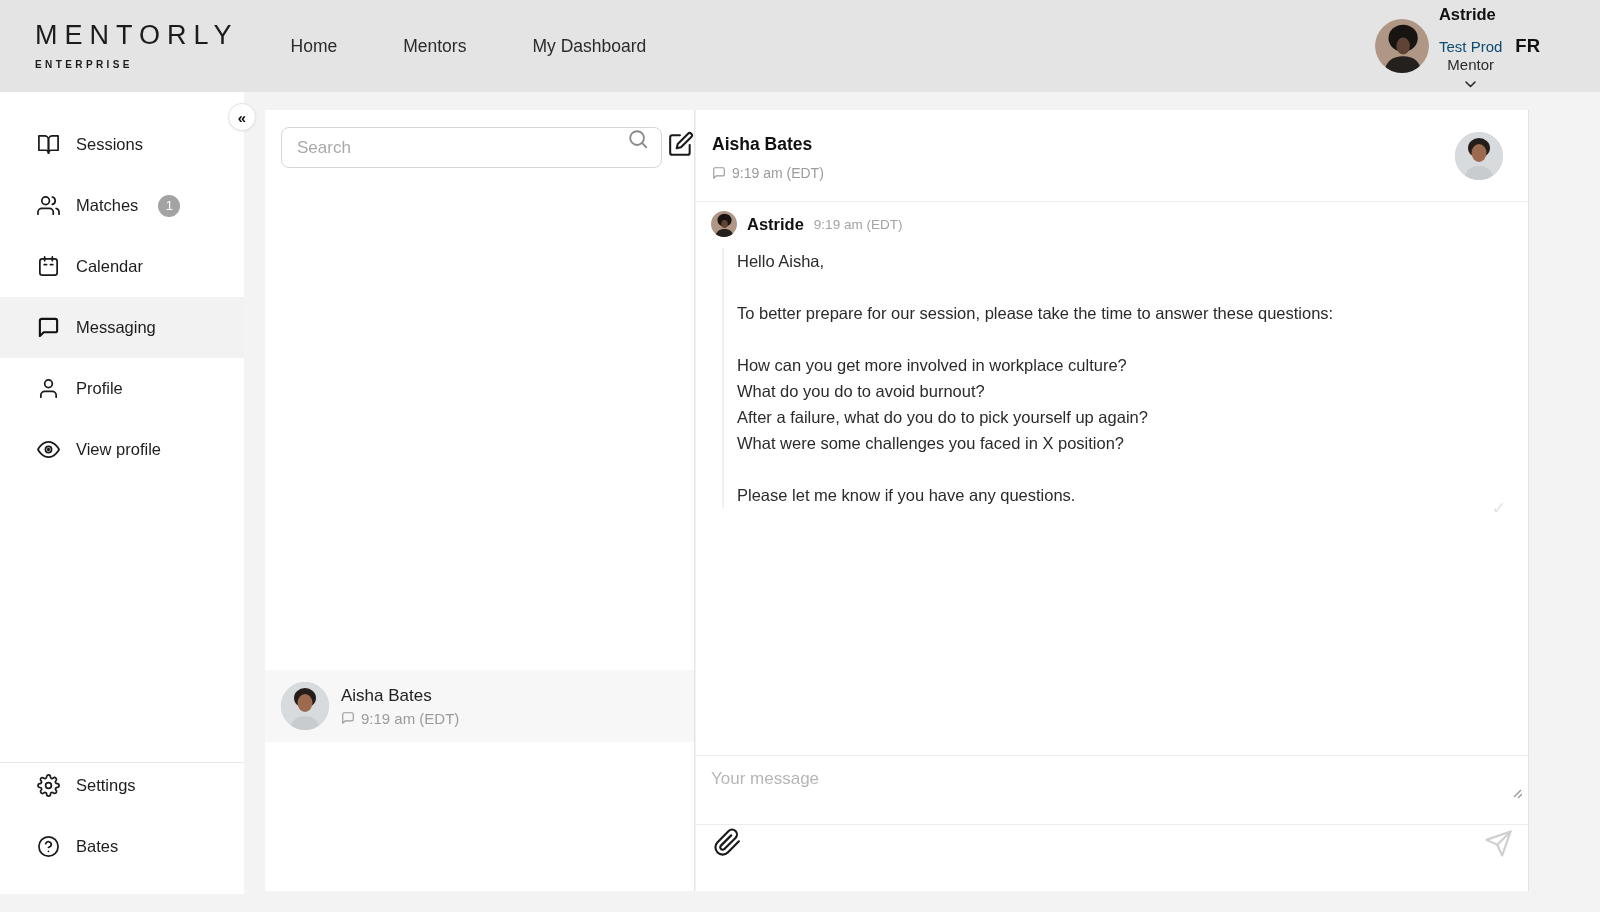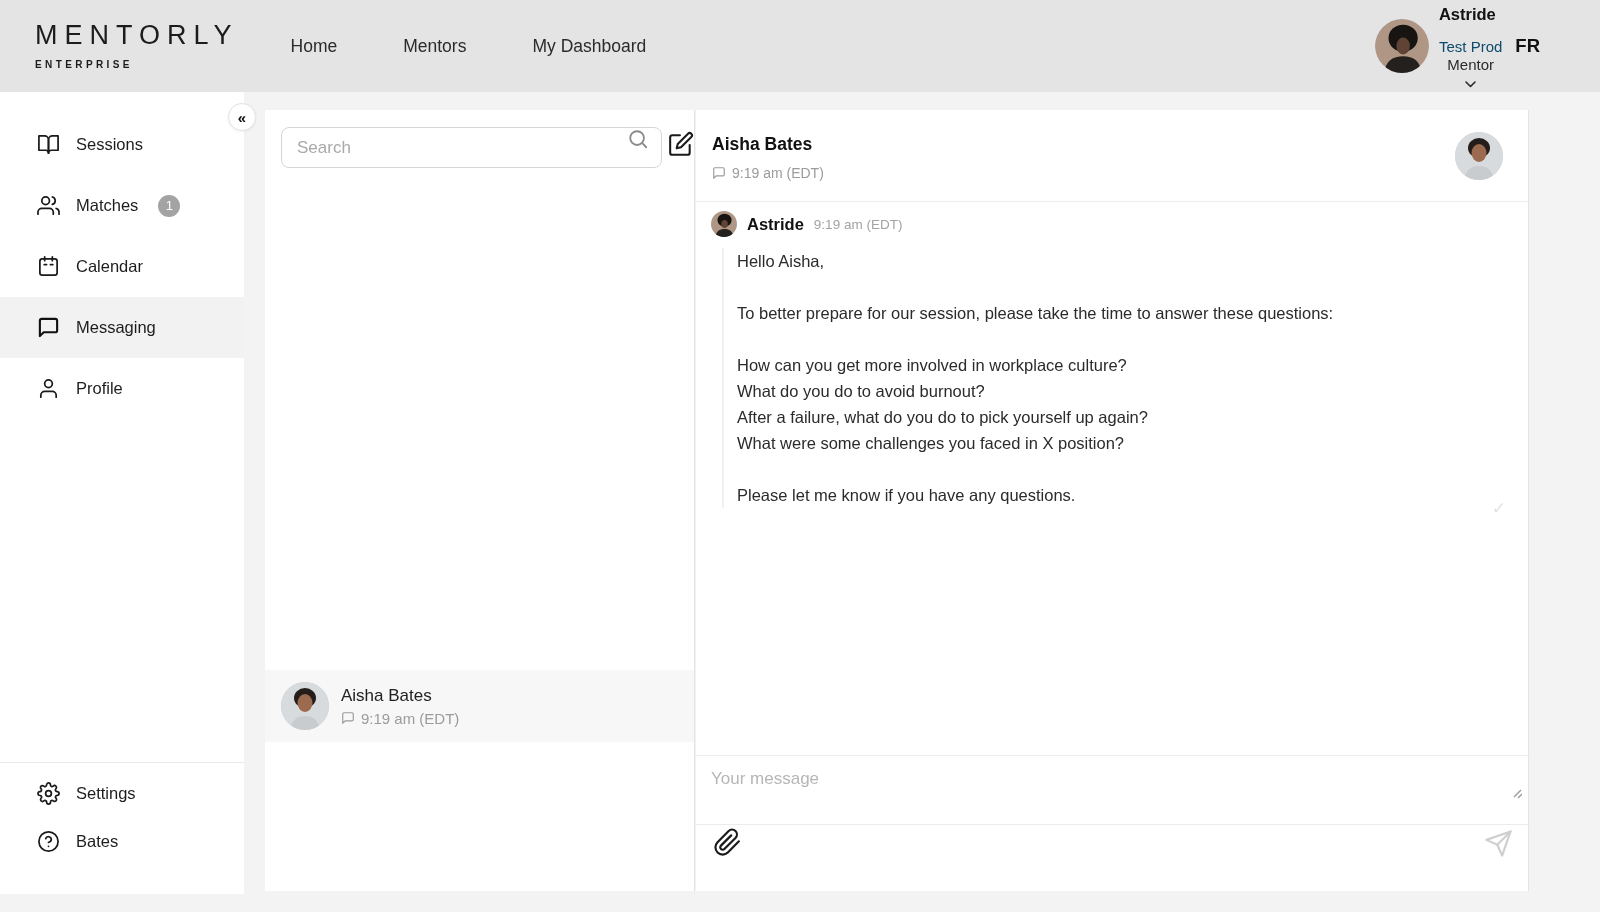--- a/index.html
+++ b/index.html
@@ -44,22 +44,22 @@
     padding-left:37px; gap:16px; font-size:16.5px; color:#1d1d1d; cursor:pointer;
   }
   .side-item svg { width:23px; height:23px; flex:none; }
   .side-item.active { background:#f2f2f2; font-weight:400; }
   .badge {
     width:22px; height:22px; border-radius:50%; background:#a3a3a3; color:#fff;
     font-size:13px; display:flex; align-items:center; justify-content:center; margin-left:4px;
   }
   .sidebar-footer {
     position:absolute; left:0; top:670px; width:244px;
-    border-top:1px solid #e8e8e8; padding-top:8px;
-    display:flex; flex-direction:column; gap:4px;
+    border-top:1px solid #e8e8e8; 
+    display:flex; flex-direction:column; gap:17px;
   }
   .sidebar-footer .side-item { height:44px; }
   .collapse-btn {
     position:absolute; left:228px; top:103px; width:28px; height:28px;
     background:#fff; border:1px solid #e3e3e3; border-radius:50%;
     display:flex; align-items:center; justify-content:center;
     font-size:15px; font-weight:700; color:#111; cursor:pointer; z-index:5;
     box-shadow:0 1px 3px rgba(0,0,0,0.06);
   }
 
@@ -206,20 +206,28 @@
       </div>
 
       <div class="side-item">
         <svg viewBox="0 0 24 24" fill="none" stroke="#1a1a1a" stroke-width="1.8" stroke-linecap="round" stroke-linejoin="round">
           <path d="M20 21v-2a4 4 0 0 0-4-4H8a4 4 0 0 0-4 4v2"></path>
           <circle cx="12" cy="7" r="4"></circle>
         </svg>
         <span>Profile</span>
       </div>
 
+      <div class="side-item">
+        <svg viewBox="0 0 24 24" fill="none" stroke="#1a1a1a" stroke-width="1.8" stroke-linecap="round" stroke-linejoin="round">
+          <path d="M1 12s4-8 11-8 11 8 11 8-4 8-11 8-11-8-11-8z"></path>
+          <circle cx="12" cy="12" r="3.2"></circle>
+          <circle cx="12" cy="12" r="0.8" fill="#1a1a1a"></circle>
+        </svg>
+        <span>View profile</span>
+      </div>
     </div>
 
     <div class="sidebar-footer">
       <div class="side-item">
         <svg viewBox="0 0 24 24" fill="none" stroke="#1a1a1a" stroke-width="1.8" stroke-linecap="round" stroke-linejoin="round">
           <circle cx="12" cy="12" r="3"></circle>
           <path d="M19.4 15a1.65 1.65 0 0 0 .33 1.82l.06.06a2 2 0 0 1 0 2.83 2 2 0 0 1-2.83 0l-.06-.06a1.65 1.65 0 0 0-1.82-.33 1.65 1.65 0 0 0-1 1.51V21a2 2 0 0 1-2 2 2 2 0 0 1-2-2v-.09A1.65 1.65 0 0 0 9 19.4a1.65 1.65 0 0 0-1.82.33l-.06.06a2 2 0 0 1-2.83 0 2 2 0 0 1 0-2.83l.06-.06a1.65 1.65 0 0 0 .33-1.82 1.65 1.65 0 0 0-1.51-1H3a2 2 0 0 1-2-2 2 2 0 0 1 2-2h.09A1.65 1.65 0 0 0 4.6 9a1.65 1.65 0 0 0-.33-1.82l-.06-.06a2 2 0 0 1 0-2.83 2 2 0 0 1 2.83 0l.06.06a1.65 1.65 0 0 0 1.82.33H9a1.65 1.65 0 0 0 1-1.51V3a2 2 0 0 1 2-2 2 2 0 0 1 2 2v.09a1.65 1.65 0 0 0 1 1.51 1.65 1.65 0 0 0 1.82-.33l.06-.06a2 2 0 0 1 2.83 0 2 2 0 0 1 0 2.83l-.06.06a1.65 1.65 0 0 0-.33 1.82V9a1.65 1.65 0 0 0 1.51 1H21a2 2 0 0 1 2 2 2 2 0 0 1-2 2h-.09a1.65 1.65 0 0 0-1.51 1z"></path>
         </svg>
         <span>Settings</span>
       </div>

